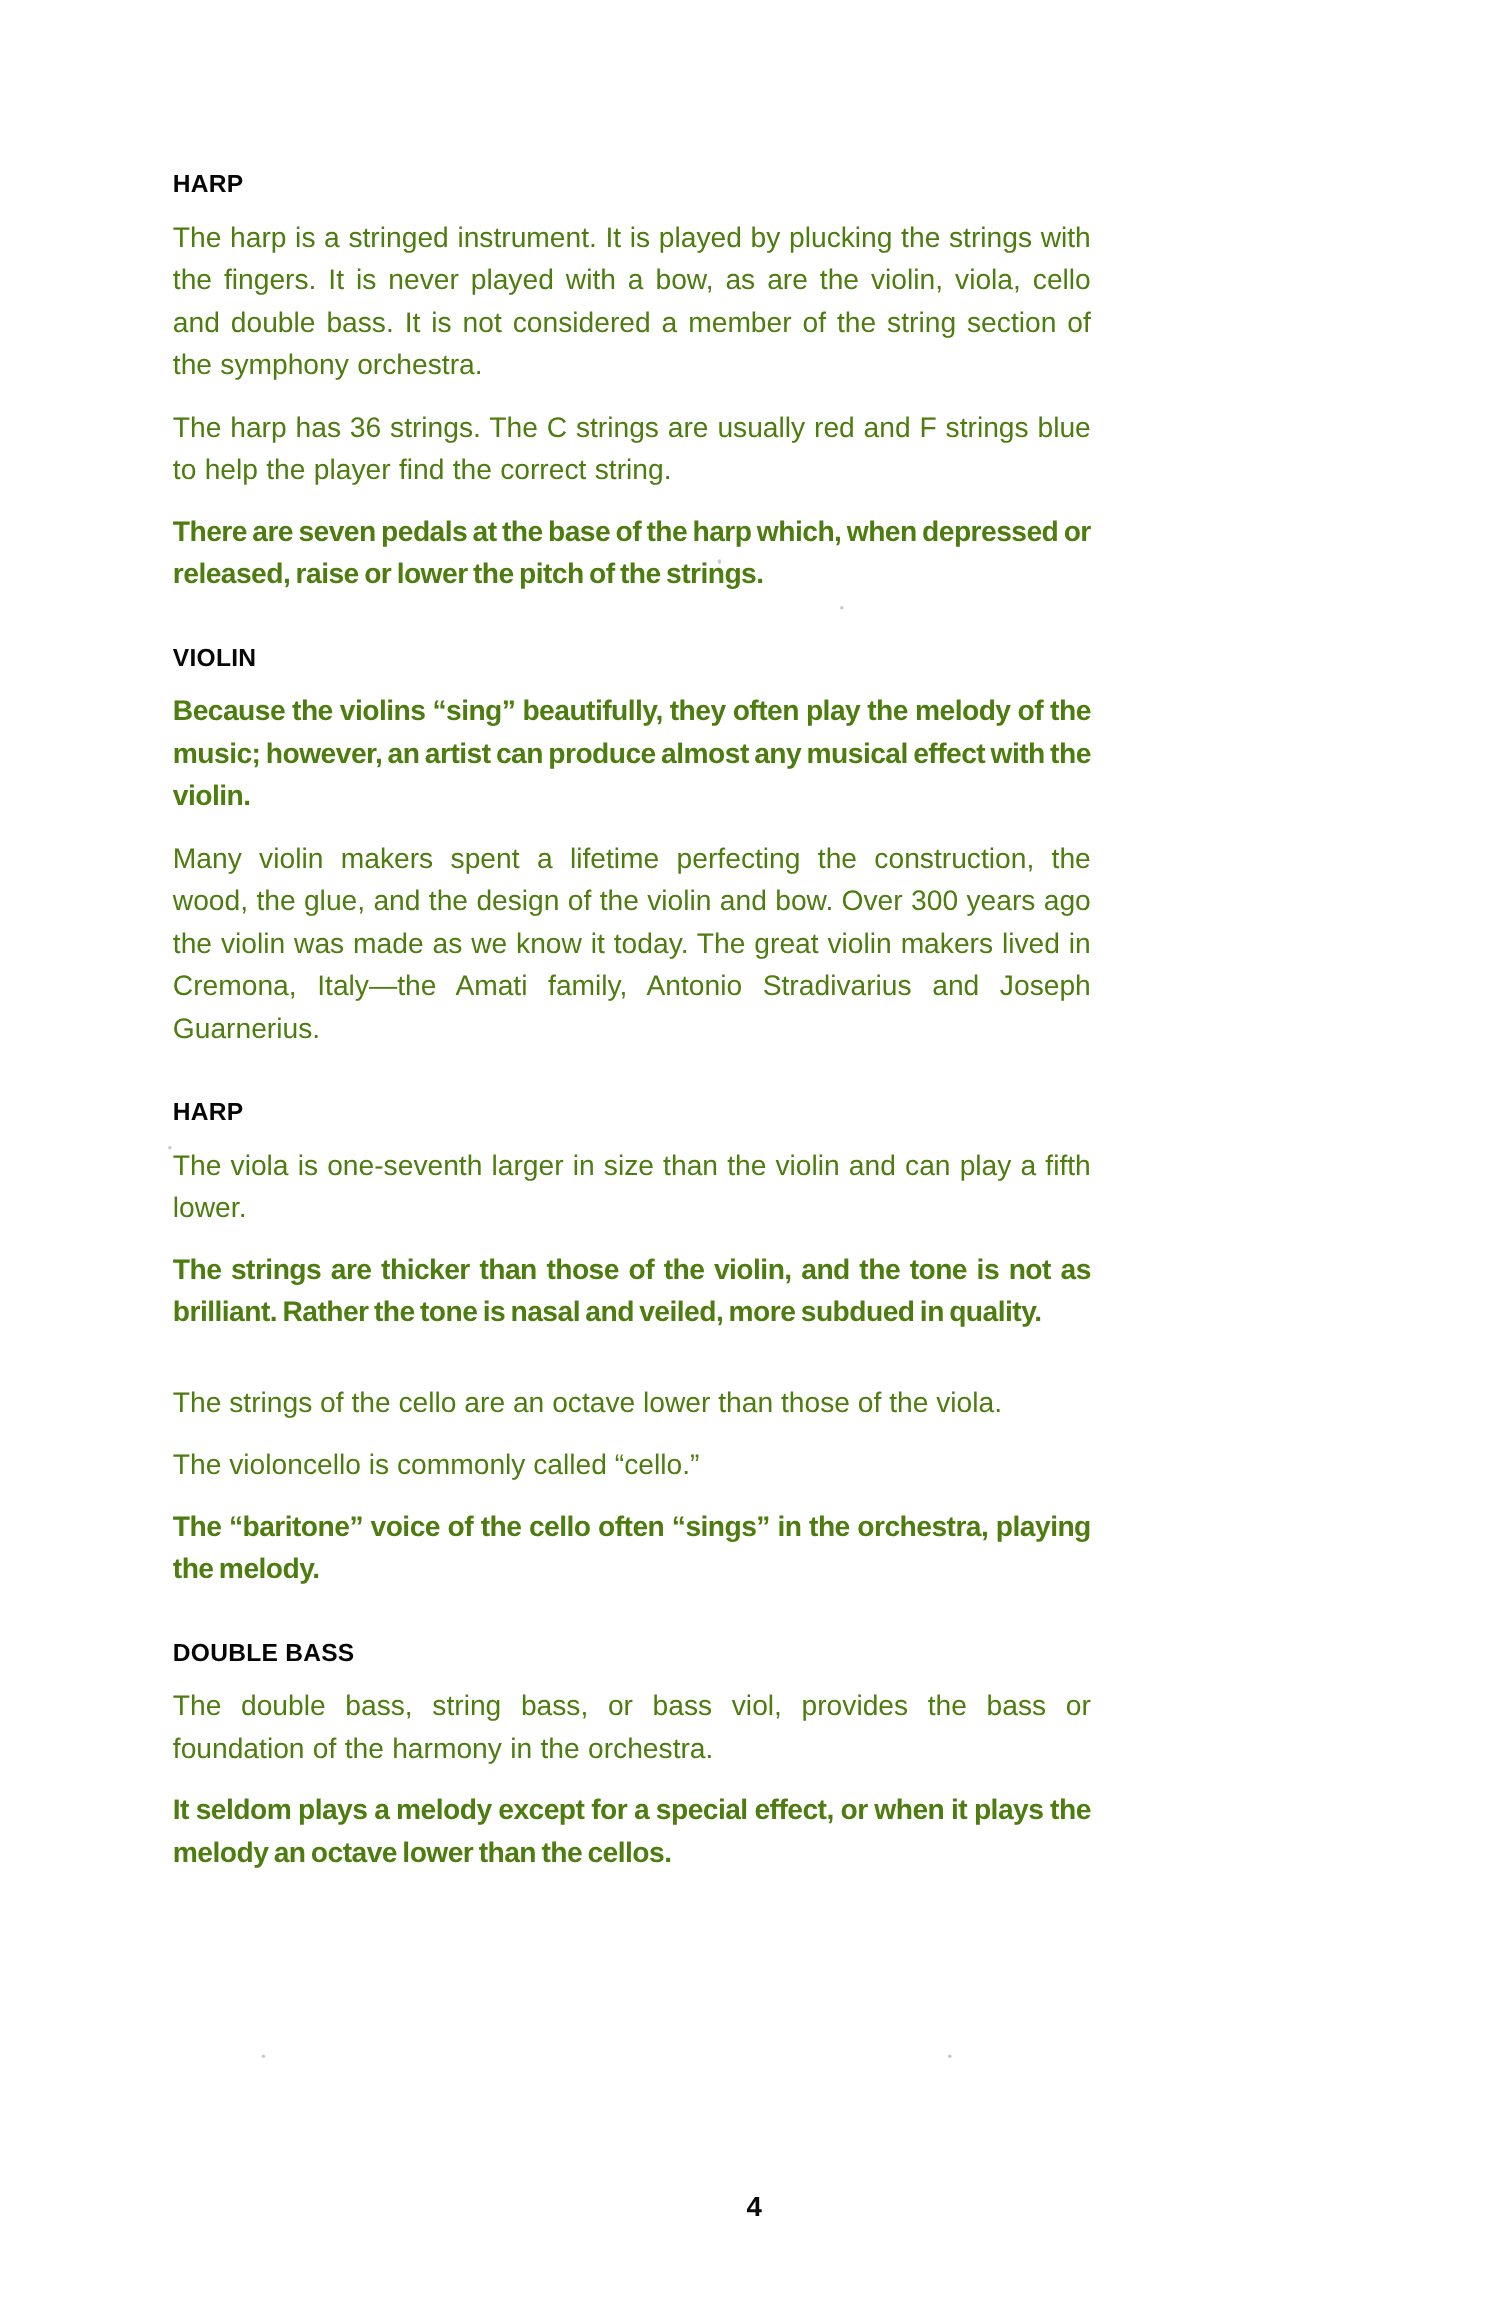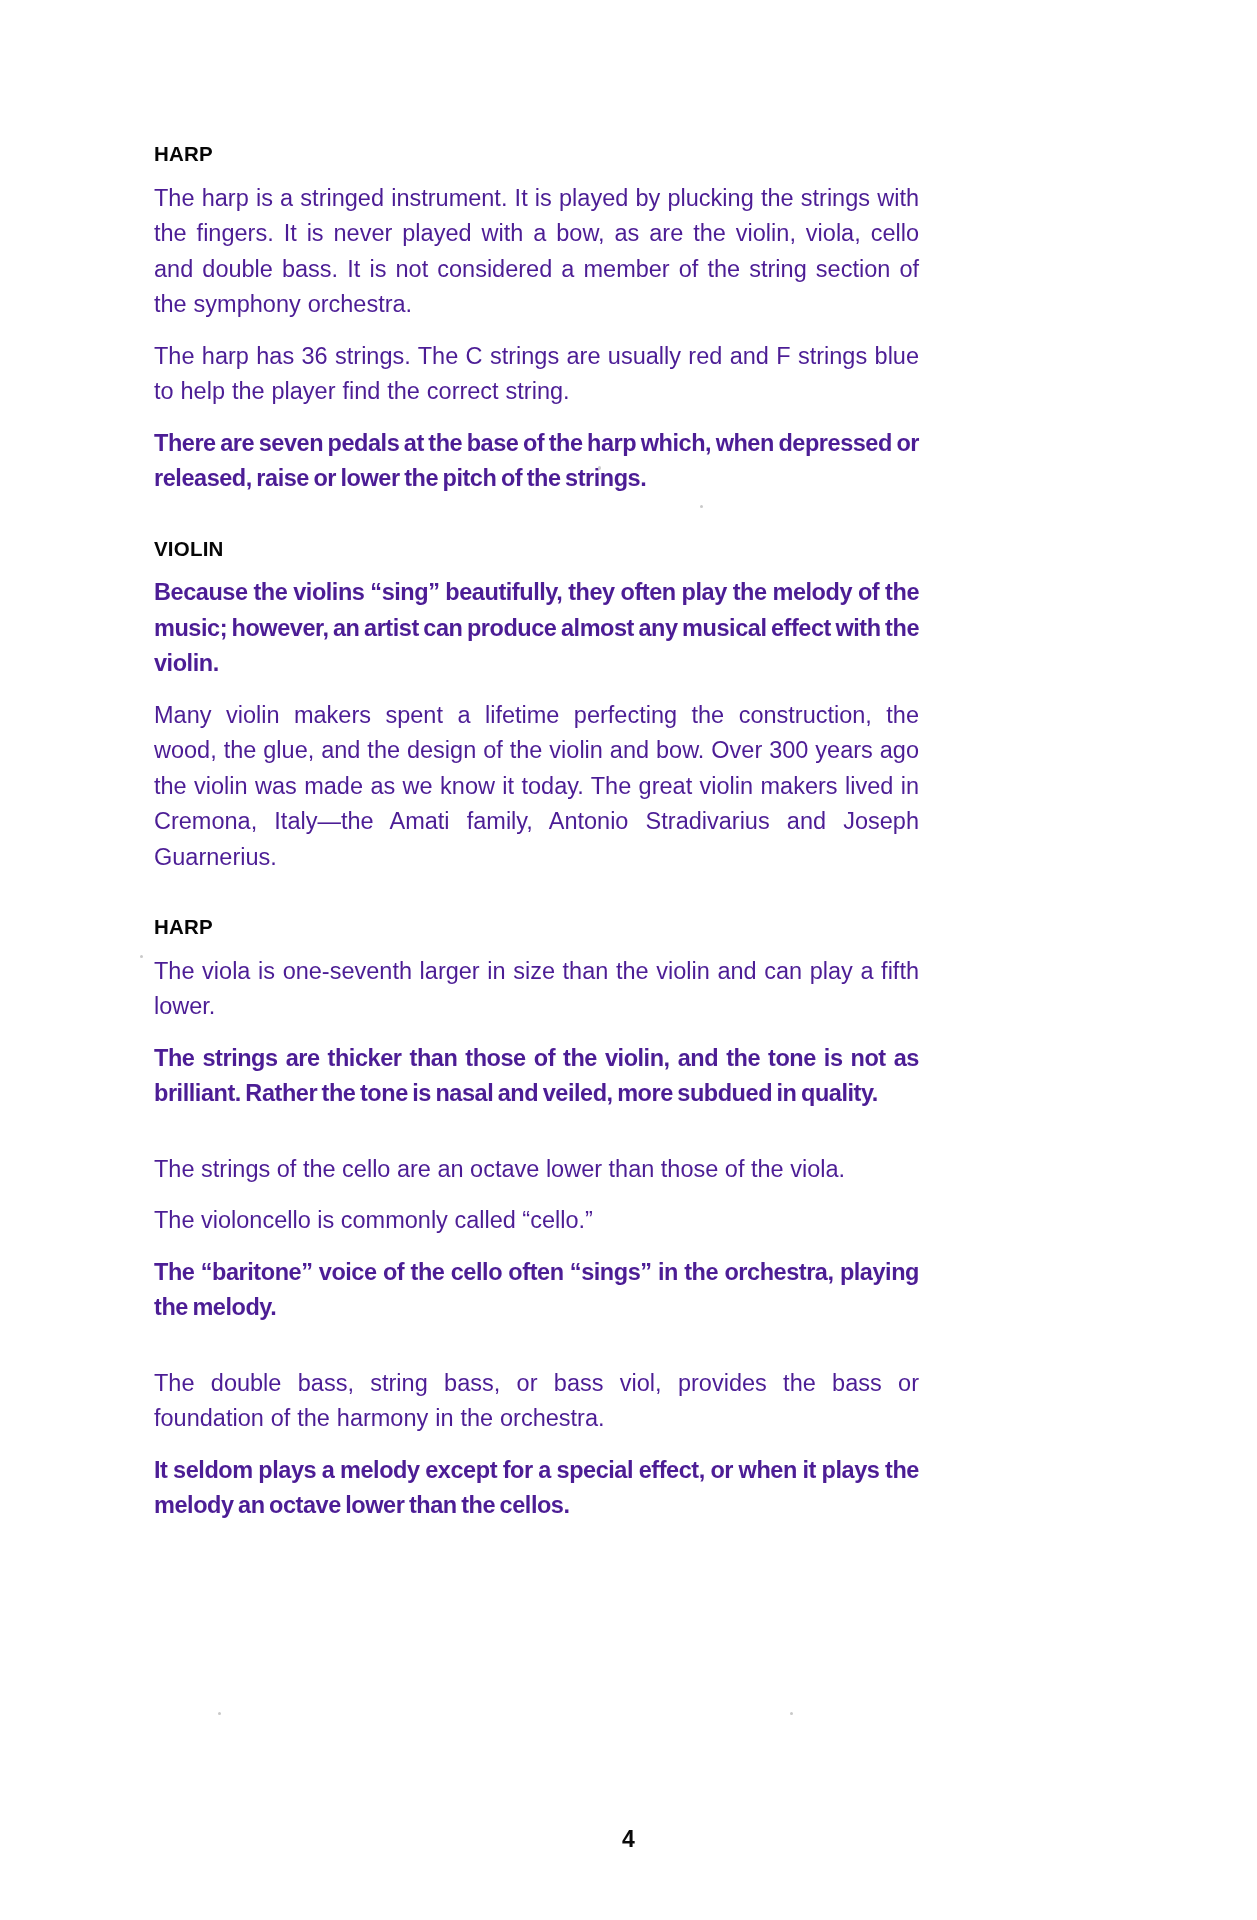--- a/index.html
+++ b/index.html
@@ -18,21 +18,21 @@
     position: relative;
     width: 1257px;
     height: 1920px;
     background: #ffffff;
     overflow: hidden;
     box-sizing: border-box;
   }
 
   .content {
     position: absolute;
-    left: 154px;
+    left: 144px;
     top: 142px;
     width: 765px;
   }
 
   h2.section-heading {
     font-size: 20.5px;
     font-weight: bold;
     letter-spacing: 0.2px;
     margin: 0 0 14px 0;
     line-height: 1.2;
@@ -44,21 +44,21 @@
   }
 
   .section + .section {
     margin-top: 40px;
   }
 
   p.para {
     font-size: 23.5px;
     line-height: 35.5px;
     margin: 0 0 16px 0;
-    color: #4c1d95;
+    color: #4d7c0f;
     text-align: justify;
     text-justify: inter-word;
     -webkit-hyphens: none;
     hyphens: none;
   }
 
   p.para:last-child {
     margin-bottom: 0;
   }
 
@@ -121,20 +121,21 @@
       <p class="para tight">The strings are thicker than those of the violin, and the tone is not as brilliant. Rather the tone is nasal and veiled, more subdued in quality.</p>
     </section>
 
     <section class="section">
       <p class="para ragged">The strings of the cello are an octave lower than those of the viola.</p>
       <p class="para ragged">The violoncello is commonly called “cello.”</p>
       <p class="para tight">The “baritone” voice of the cello often “sings” in the orchestra, playing the melody.</p>
     </section>
 
     <section class="section">
+      <h2 class="section-heading">DOUBLE BASS</h2>
       <p class="para loose">The double bass, string bass, or bass viol, provides the bass or foundation of the harmony in the orchestra.</p>
       <p class="para tight">It seldom plays a melody except for a special effect, or when it plays the melody an octave lower than the cellos.</p>
     </section>
 
   </div>
 
   <div class="speck" style="left:598px; top:466px; width:3px; height:4px;"></div>
   <div class="speck" style="left:700px; top:505px; width:3px; height:3px;"></div>
   <div class="speck" style="left:140px; top:955px; width:3px; height:3px;"></div>
   <div class="speck" style="left:218px; top:1712px; width:3px; height:3px;"></div>

